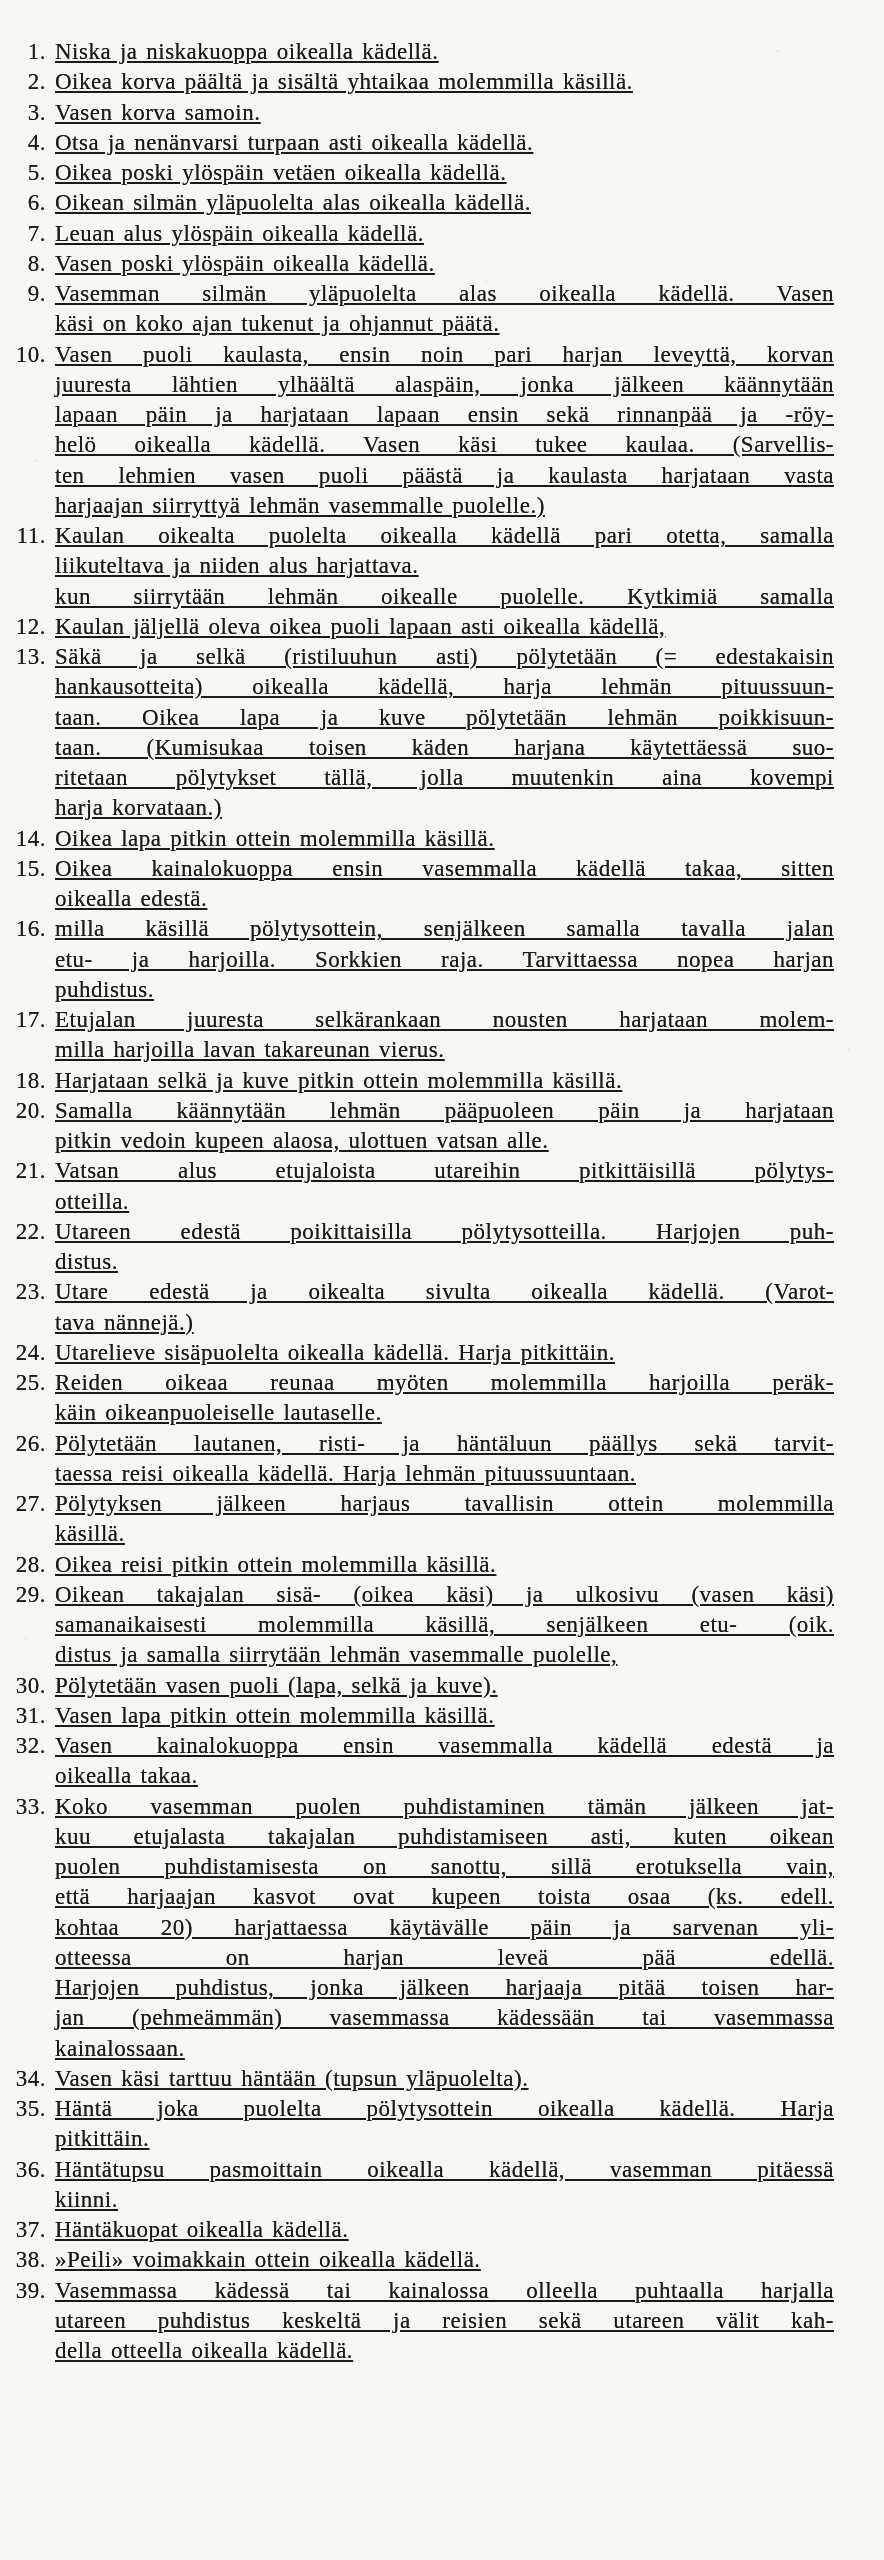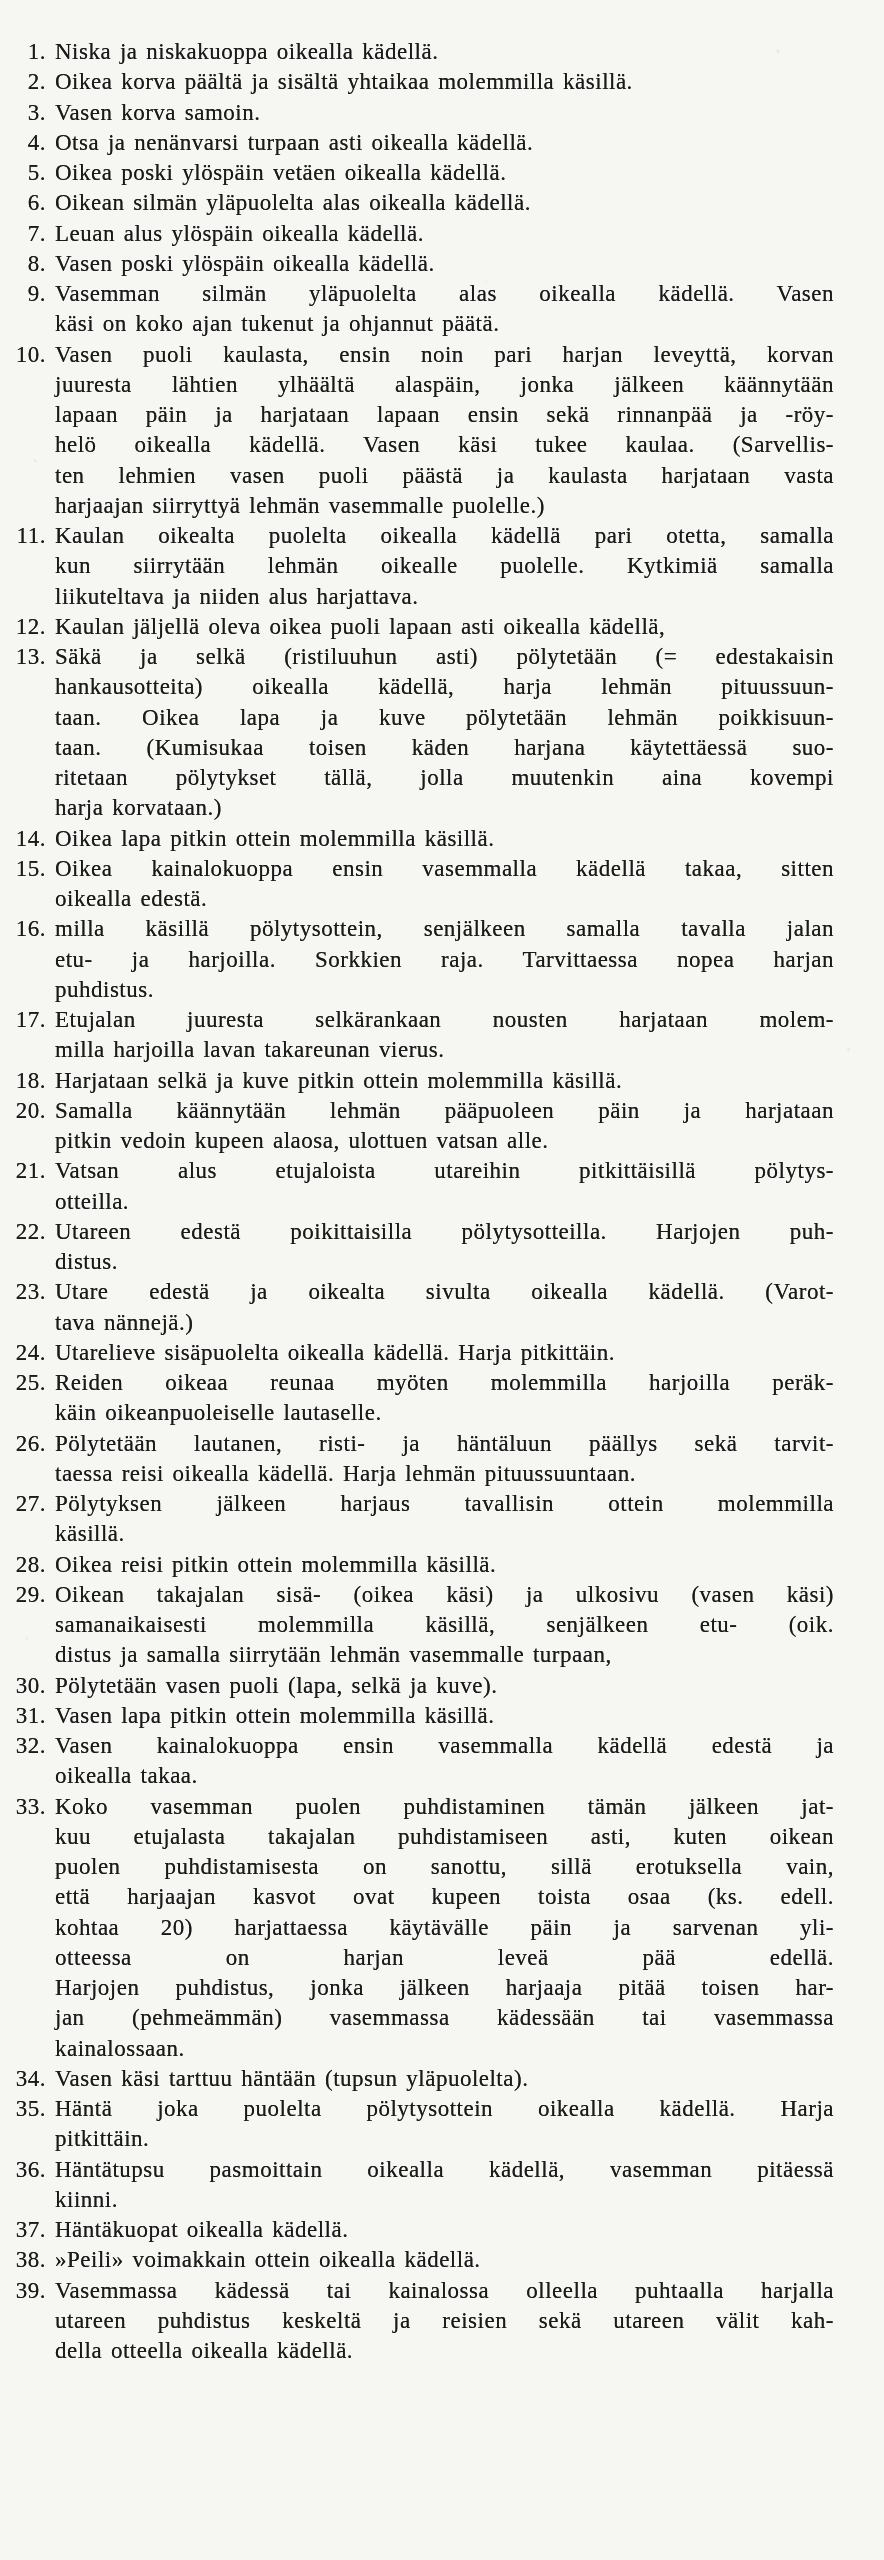--- a/index.html
+++ b/index.html
@@ -43,20 +43,21 @@
   }
   .num {
     flex: 0 0 46px;
     text-align: right;
     white-space: nowrap;
   }
   .body {
     flex: 1 1 auto;
     margin-left: 9px;
     min-width: 0;
+    text-decoration: underline;
   }
   .line {
     text-align: left;
   }
   .line.j {
     text-align: justify;
     text-align-last: justify;
   }
 </style>
 </head>
@@ -137,22 +138,22 @@
           <div class="line j">helö oikealla kädellä. Vasen käsi tukee kaulaa. (Sarvellis-</div>
           <div class="line j">ten lehmien vasen puoli päästä ja kaulasta harjataan vasta</div>
           <div class="line">harjaajan siirryttyä lehmän vasemmalle puolelle.)</div>
         </div>
   </li>
 
   <li class="item">
     <span class="num">11.</span>
     <div class="body">
           <div class="line j">Kaulan oikealta puolelta oikealla kädellä pari otetta, samalla</div>
+          <div class="line">liikuteltava ja niiden alus harjattava.</div>
           <div class="line j">kun siirrytään lehmän oikealle puolelle. Kytkimiä samalla</div>
-          <div class="line">liikuteltava ja niiden alus harjattava.</div>
         </div>
   </li>
 
   <li class="item">
     <span class="num">12.</span>
     <div class="body">
           <div class="line">Kaulan jäljellä oleva oikea puoli lapaan asti oikealla kädellä,</div>
         </div>
   </li>
 
@@ -276,21 +277,21 @@
     <div class="body">
           <div class="line">Oikea reisi pitkin ottein molemmilla käsillä.</div>
         </div>
   </li>
 
   <li class="item">
     <span class="num">29.</span>
     <div class="body">
           <div class="line j">Oikean takajalan sisä- (oikea käsi) ja ulkosivu (vasen käsi)</div>
           <div class="line j">samanaikaisesti molemmilla käsillä, senjälkeen etu- (oik.</div>
-          <div class="line">distus ja samalla siirrytään lehmän vasemmalle turpaan,</div>
+          <div class="line">distus ja samalla siirrytään lehmän vasemmalle puolelle,</div>
         </div>
   </li>
 
   <li class="item">
     <span class="num">30.</span>
     <div class="body">
           <div class="line">Pölytetään vasen puoli (lapa, selkä ja kuve).</div>
         </div>
   </li>
 

